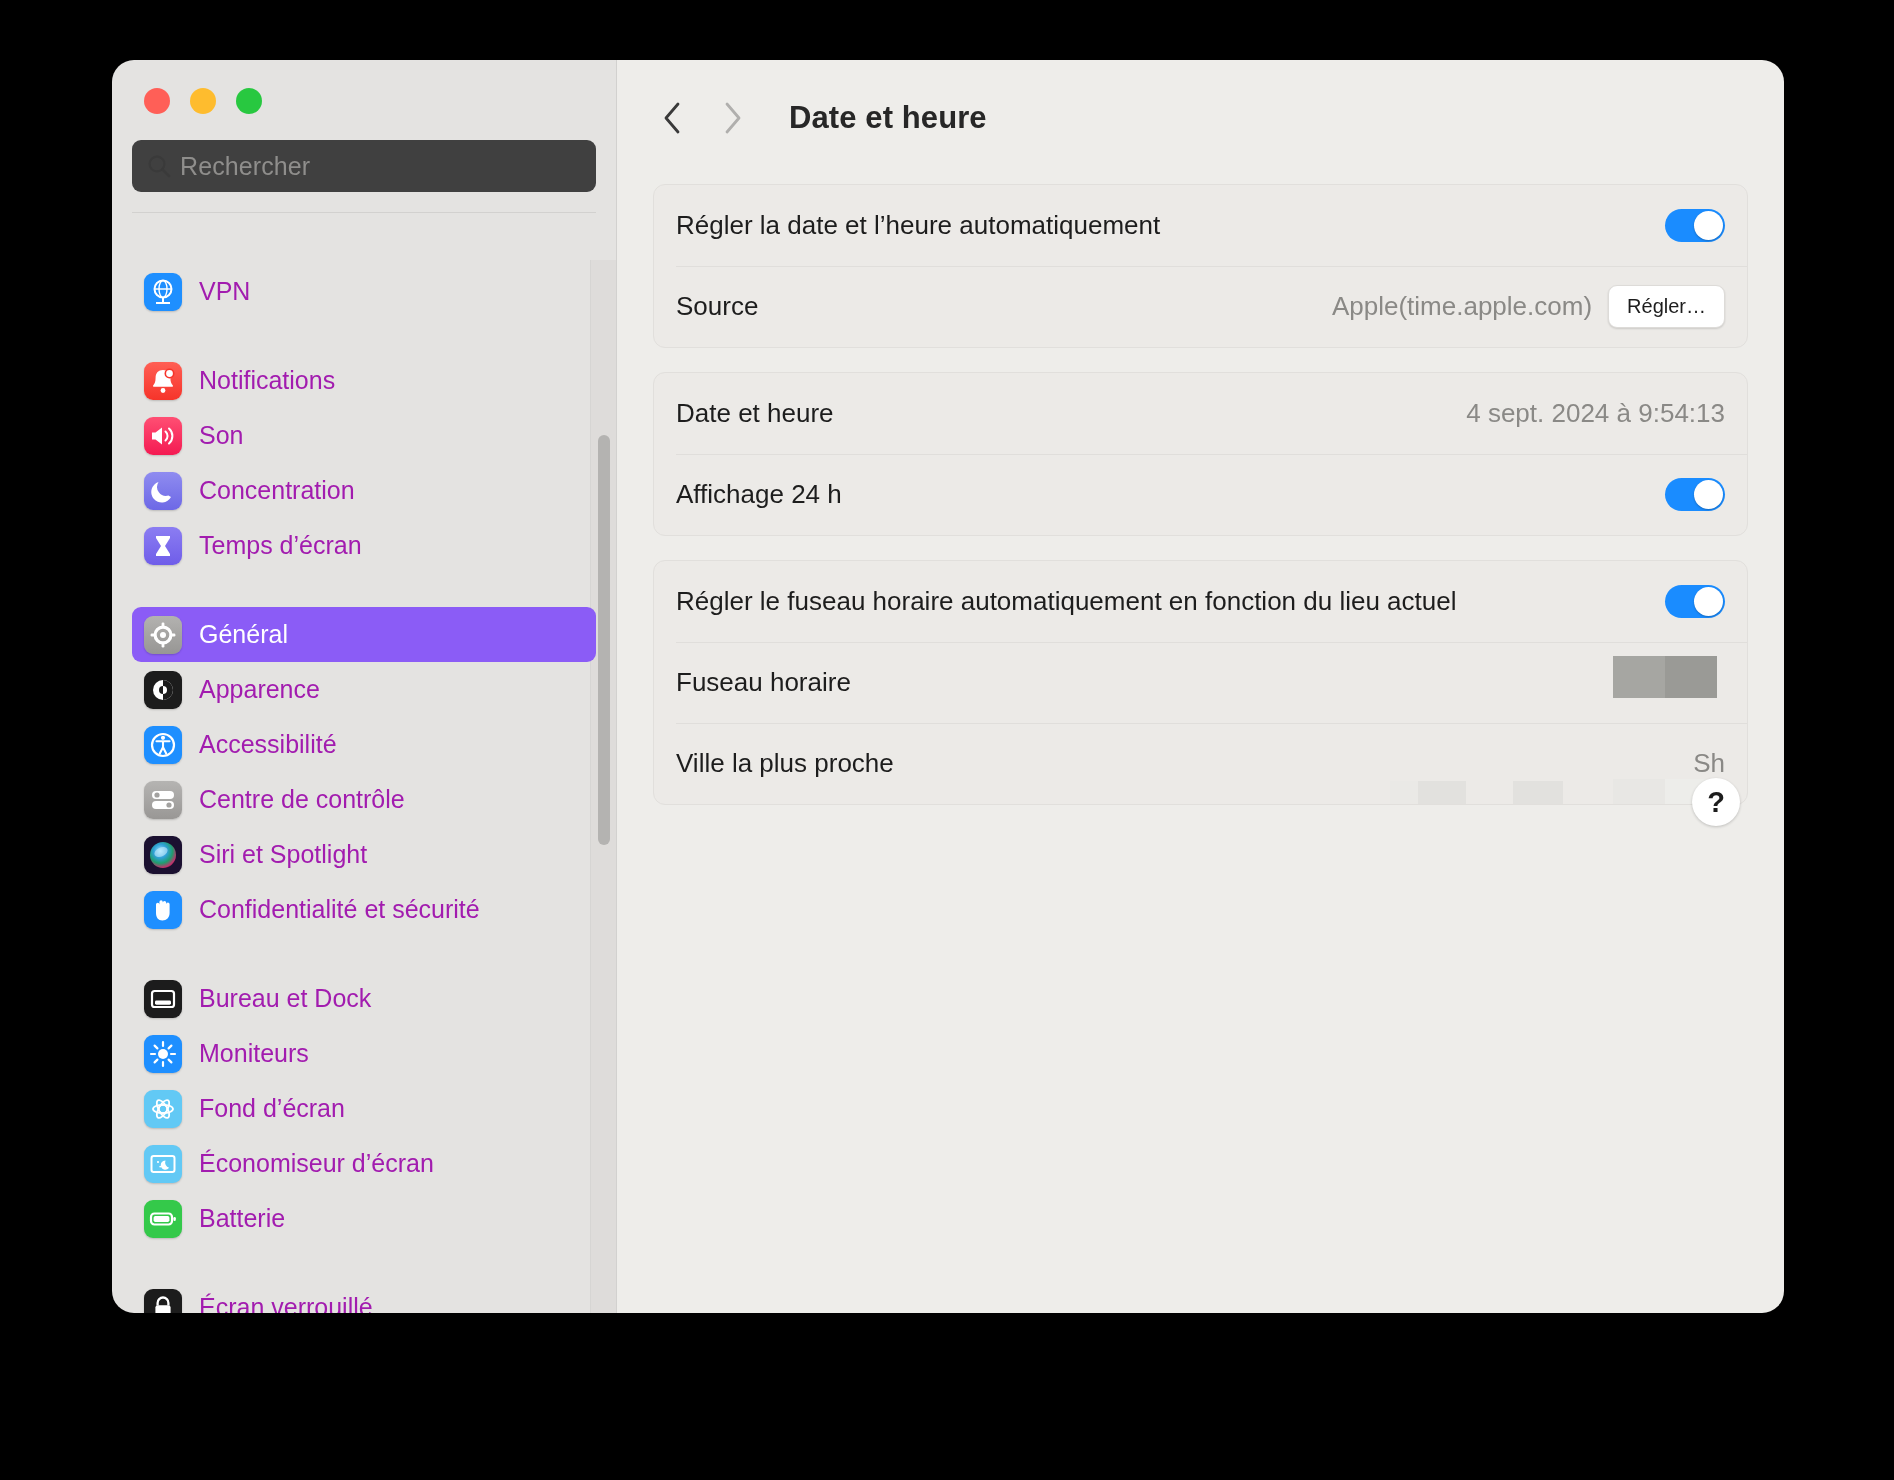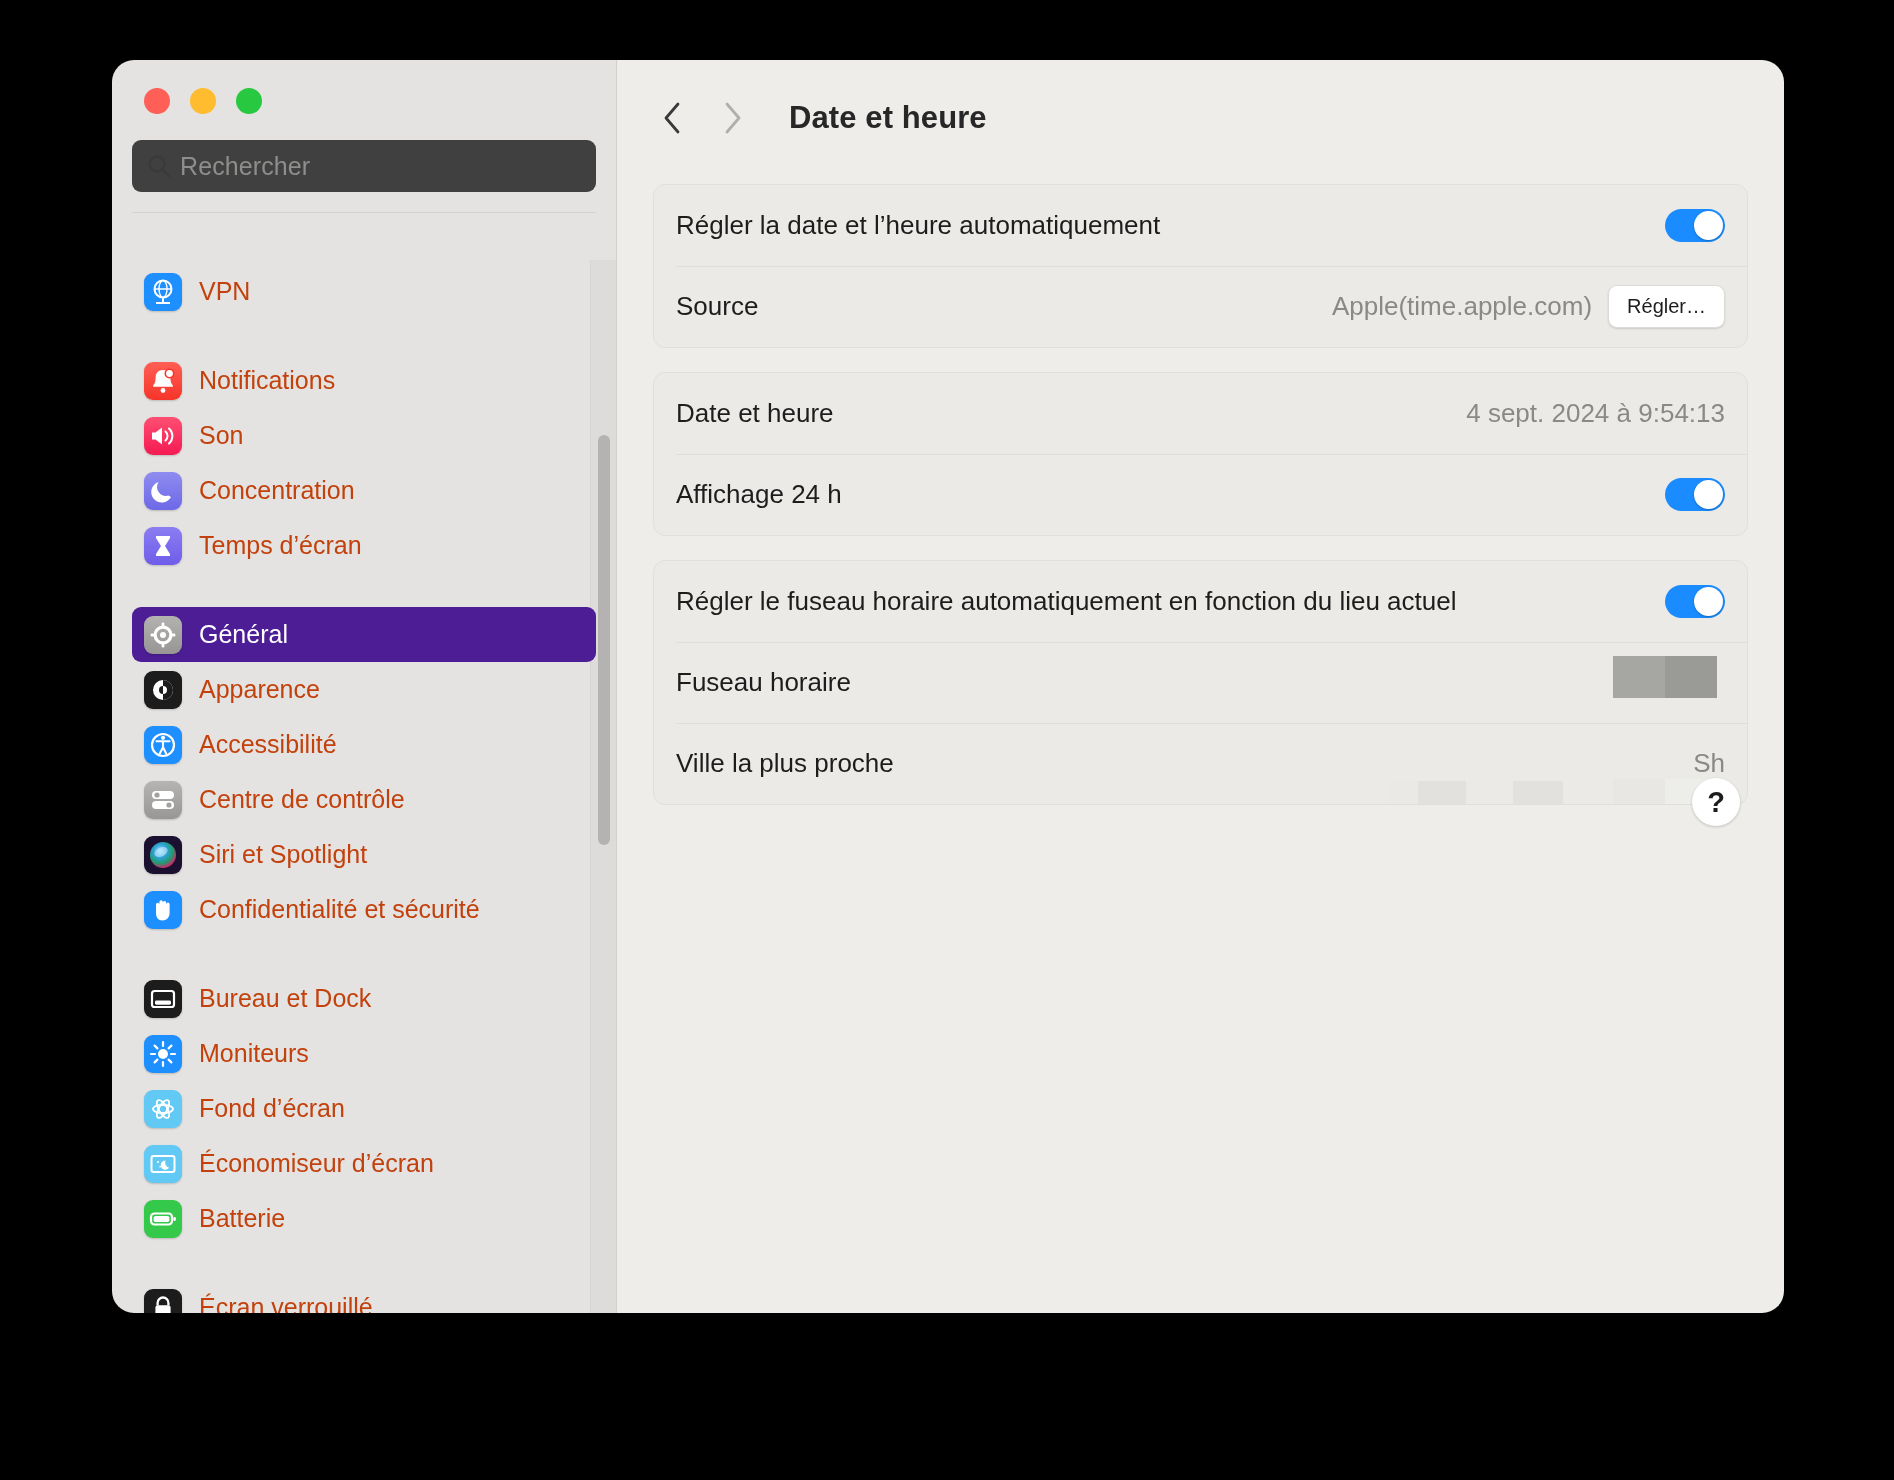--- a/index.html
+++ b/index.html
@@ -64,22 +64,22 @@
   }
   .group { padding: 0 20px; }
   .group + .group { margin-top: 34px; }
   .row {
     display: flex; align-items: center;
     height: 55px;
     border-radius: 9px;
     padding: 0 12px;
     gap: 17px;
   }
-  .row.selected { background: #4c1d95; }
-  .row .lbl { font-size: 25px; color: #c2410c; white-space: nowrap; }
+  .row.selected { background: #8b5cf6; }
+  .row .lbl { font-size: 25px; color: #a21caf; white-space: nowrap; }
   .row.selected .lbl { color: #ffffff; }
   .ico {
     width: 38px; height: 38px; flex: 0 0 38px;
     border-radius: 9px;
     display: flex; align-items: center; justify-content: center;
     box-shadow: 0 1px 2px rgba(0,0,0,.18);
     overflow: hidden;
   }
   .ico svg { display:block; }
 

